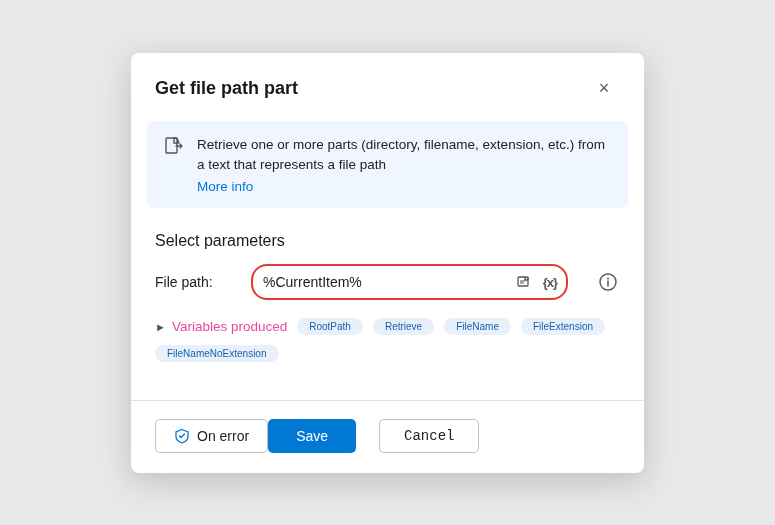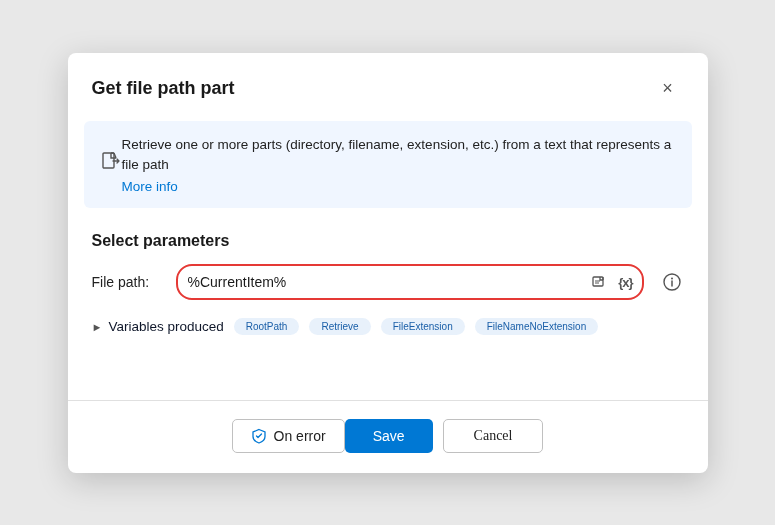--- a/index.html
+++ b/index.html
@@ -9,21 +9,21 @@
       background: #e8e8e8;
       display: flex;
       align-items: center;
       justify-content: center;
       font-family: 'Segoe UI', Arial, sans-serif;
     }
     .dialog {
       background: #ffffff;
       border-radius: 8px;
       box-shadow: 0 8px 32px rgba(0,0,0,0.18);
-      width: 640px;
+      width: 513px;
       min-height: 420px;
       display: flex;
       flex-direction: column;
       overflow: hidden;
     }
     .dialog-header {
       display: flex;
       align-items: center;
       justify-content: space-between;
       padding: 20px 24px 16px 24px;
@@ -46,22 +46,22 @@
       width: 32px;
       height: 32px;
       border-radius: 4px;
     }
     .info-banner {
       background: #f0f6ff;
       margin: 0 16px 16px 16px;
       border-radius: 6px;
       padding: 14px 16px;
       display: flex;
-      align-items: center;
-      gap: 0;
+      align-items: flex-start;
+      gap: 12px;
     }
     .info-banner-icon {
       font-size: 20px;
       color: #555;
       margin-top: 1px;
       flex-shrink: 0;
     }
     .info-banner-text {
       font-size: 13.5px;
       color: #222;
@@ -69,30 +69,30 @@
     }
     .info-banner-link {
       color: #0078d4;
       text-decoration: none;
       font-size: 13.5px;
       display: block;
       margin-top: 4px;
     }
     .section-title {
       font-size: 16px;
-      font-weight: 700;
+      font-weight: 400;
       color: #1a1a1a;
       padding: 8px 40px 14px 24px;
     }
     .param-row {
       display: flex;
       align-items: center;
       padding: 0 24px;
       margin-bottom: 18px;
-      gap: 12px;
+      gap: 24px;
     }
     .param-label {
       font-size: 14px;
       color: #222;
       min-width: 72px;
       flex-shrink: 0;
     }
     .input-wrapper {
       flex: 1;
       display: flex;
@@ -149,79 +149,79 @@
       display: flex;
       align-items: center;
       gap: 6px;
     }
     .chevron-icon {
       font-size: 11px;
       color: #555;
     }
     .variables-label {
       font-size: 13.5px;
-      color: #0f172a;
+      color: #ec4899;
       font-weight: 500;
     }
     .variable-tag {
       background: #e8f1fb;
       color: #1a5fa8;
       border-radius: 12px;
       padding: 3px 12px;
       font-size: 10px;
       font-weight: 400;
     }
     .spacer { flex: 1; }
     .dialog-footer {
       display: flex;
       align-items: center;
-      justify-content: center;
+      justify-content: flex-start;
       padding: 18px 24px 20px 24px;
       border-top: 1px solid #e0e0e0;
       margin-top: auto;
     }
     .on-error-btn {
       display: flex;
       align-items: center;
       gap: 7px;
       border: 1.5px solid #c0c0c0;
       border-radius: 5px;
       background: #fff;
       padding: 8px 18px;
       font-size: 14px;
       color: #222;
       cursor: pointer;
       font-family: 'Segoe UI', Arial, sans-serif;
     }
     .footer-right {
       display: flex;
       align-items: center;
-      gap: 10px;
+      gap: 23px;
     }
     .save-btn {
       background: #0078d4;
       color: #fff;
       border: none;
       border-radius: 5px;
       padding: 9px 28px;
       font-size: 14px;
       font-weight: 500;
       cursor: pointer;
       font-family: 'Segoe UI', Arial, sans-serif;
     }
     .cancel-btn {
       background: #fff;
       color: #222;
       border: 1.5px solid #c0c0c0;
       border-radius: 5px;
-      padding: 8px 30px;
+      padding: 8px 24px;
       font-size: 14px;
       font-weight: 500;
       cursor: pointer;
-      font-family: Liberation Serif, serif;
+      font-family: Liberation Mono, monospace;
     }
     
     .file-icon-svg {
       width: 22px;
       height: 22px;
       flex-shrink: 0;
     }
     
     .curly-icon {
       font-size: 13px;
@@ -285,20 +285,21 @@
     </button>
   </div>
 
   <div class="variables-row">
     <div class="variables-left">
       <span class="chevron-icon">►</span>
       <span class="variables-label">Variables produced</span>
     </div>
     <span class="variable-tag">RootPath</span>
     <span class="variable-tag">Retrieve</span>
+    <span class="variable-tag">FileName</span>
     <span class="variable-tag">FileExtension</span>
     <span class="variable-tag">FileNameNoExtension</span>
   </div>
 
   <div class="spacer"></div>
 
   <div class="dialog-footer">
     <button class="on-error-btn">
       <svg width="16" height="16" viewBox="0 0 16 16" fill="none">
         <path d="M8 1.5 L14 4 L14 8.5 C14 11.5 11.5 13.8 8 15 C4.5 13.8 2 11.5 2 8.5 L2 4 Z" stroke="#0078d4" stroke-width="1.3" fill="none"></path>

